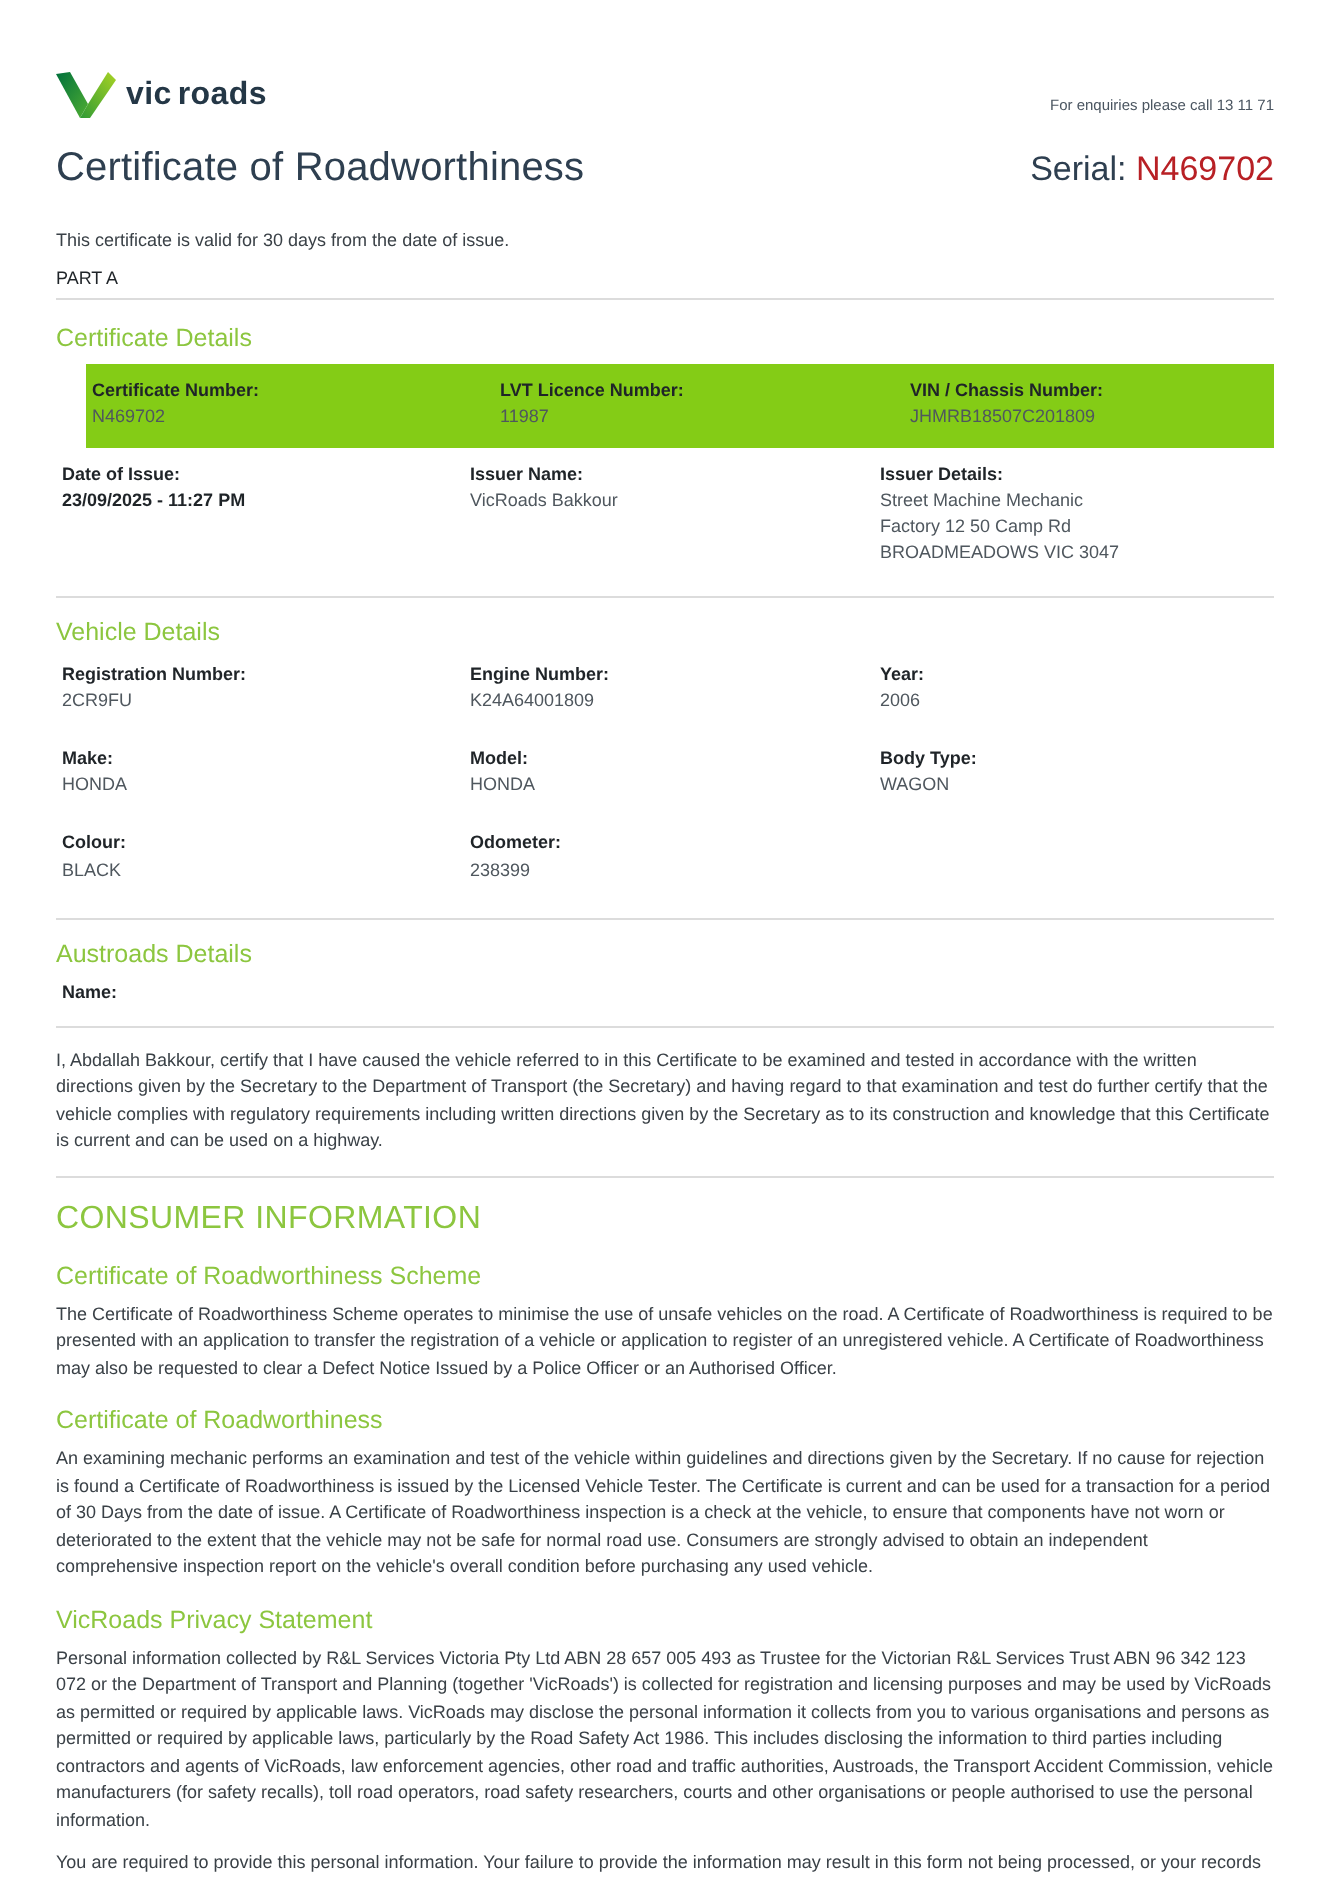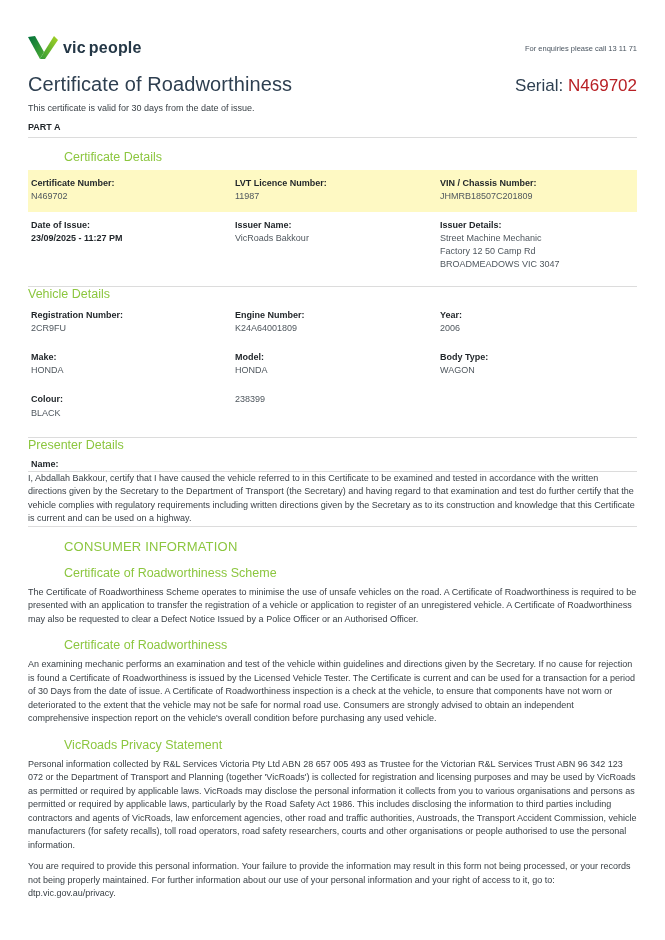--- a/index.html
+++ b/index.html
@@ -9,50 +9,50 @@
     font-family: "Liberation Sans", sans-serif;
     color: #3a4147;
     position: relative;
     overflow: hidden;
   }
   .page {
     width: 665px; height: 940px;
     padding: 36px 28px 0 28px;
   }
   
-  .top-row { display: flex; justify-content: space-between; align-items: flex-start; }
+  .top-row { display: flex; justify-content: space-between; align-items: center; }
   .logo { display: flex; align-items: center; gap: 5px; }
   .logo-text { font-size: 16px; font-weight: 600; color: #243746; letter-spacing: 0.2px; display: flex; gap: 3px; }
   .enquiries { font-size: 7.5px; color: #4a5560; margin-top: 8px; }
   .title-row { display: flex; justify-content: space-between; align-items: baseline; margin-top: 13px; }
   .doc-title { font-size: 20px; font-weight: 500; color: #2e3f50; letter-spacing: 0.1px; }
   .serial { font-size: 17px; font-weight: 500; color: #2e3f50; }
   .serial .serial-value { color: #b82025; }
-  .validity { font-size: 9px; color: #3a4147; margin-top: 7px; }
-  .part-a { font-size: 9px; font-weight: bold; color: #1f2428; margin-top: 9px; padding-bottom: 5px; border-bottom: 1px solid #dcdcdc; }
+  .validity { font-size: 9px; color: #3a4147; margin-top: 19px; }
+  .part-a { font-size: 9px; font-weight: normal; color: #1f2428; margin-top: 9px; padding-bottom: 5px; border-bottom: 1px solid #dcdcdc; }
 
   
   .section-heading { font-size: 12.5px; font-weight: 500; color: #8cc63f; }
-  .consumer-heading { font-size: 13px; font-weight: 500; color: #8cc63f; letter-spacing: 0.2px; }
+  .consumer-heading { font-size: 16px; font-weight: 500; color: #8cc63f; letter-spacing: 0.2px; }
 
   
   .fields-row {
     display: grid;
     grid-template-columns: 204px 205px auto;
     padding: 7px 3px 9px 3px;
   }
-  .fields-row.shaded { background: #fef9c3; }
+  .fields-row.shaded { background: #84cc16; margin-left: 15px; }
   .field-label { font-size: 9px; font-weight: bold; color: #1f2428; line-height: 1.45; }
   .field-value { font-size: 9px; color: #4f575e; line-height: 1.45; white-space: pre-line; }
   .field-value.bold { font-weight: bold; color: #1f2428; }
 
   .divider { border: none; border-top: 1px solid #dcdcdc; margin: 0; }
 
   p.body-text { font-size: 9px; line-height: 1.5; color: #3a4147; } .mt6 { margin-top: 6px; } .mt8 { margin-top: 8px; }
-  .mt10 { } .mt12 { margin-top: 12px; margin-left: 36px; }
+  .mt10 { margin-top: 10px; } .mt12 { margin-top: 12px; }
   .mb6 { margin-bottom: 6px; }
 </style>
 </head>
 <body>
 
 <div class="page">
 
   <div class="top-row">
     <div class="logo">
       <span style="display:inline-block; line-height:0;">
@@ -66,21 +66,21 @@
               <stop offset="0" stop-color="#a8d324"></stop>
               <stop offset="1" stop-color="#2f9a35"></stop>
             </linearGradient>
           </defs>
           <polygon points="0,1 7,0 16,16 12,23" fill="url(#g1)"></polygon>
           <polygon points="12,23 16,16 26,0 30,4 17,23" fill="url(#g2)"></polygon>
         </svg>
       </span>
       <span class="logo-text">
         <span>vic</span>
-          <span>people</span>
+          <span>roads</span>
       </span>
     </div>
     <div class="enquiries">For enquiries please call 13 11 71</div>
   </div>
 
   <div class="title-row">
     <div class="doc-title">Certificate of Roadworthiness</div>
     <div class="serial">
       <span>Serial:</span>
       <span class="serial-value">N469702</span>
@@ -157,28 +157,29 @@
       <div class="field-value">WAGON</div>
     </div>
   </div>
 
   <div class="fields-row">
     <div>
       <div class="field-label">Colour:</div>
       <div class="field-value">BLACK</div>
     </div>
     <div>
+      <div class="field-label">Odometer:</div>
       <div class="field-value">238399</div>
     </div>
     <div></div>
   </div>
 
   <hr class="divider mt8">
 
-  <div class="section-heading mt10 mb6">Presenter Details</div>
+  <div class="section-heading mt10 mb6">Austroads Details</div>
   <div style="padding: 0 3px;">
     <div class="field-label">Name:</div>
   </div>
 
   <hr class="divider mt10">
 
   <p class="body-text mt10">I, Abdallah Bakkour, certify that I have caused the vehicle referred to in this Certificate to be examined and tested in accordance with the written directions given by the Secretary to the Department of Transport (the Secretary) and having regard to that examination and test do further certify that the vehicle complies with regulatory requirements including written directions given by the Secretary as to its construction and knowledge that this Certificate is current and can be used on a highway.</p>
 
   <hr class="divider mt10">
 

